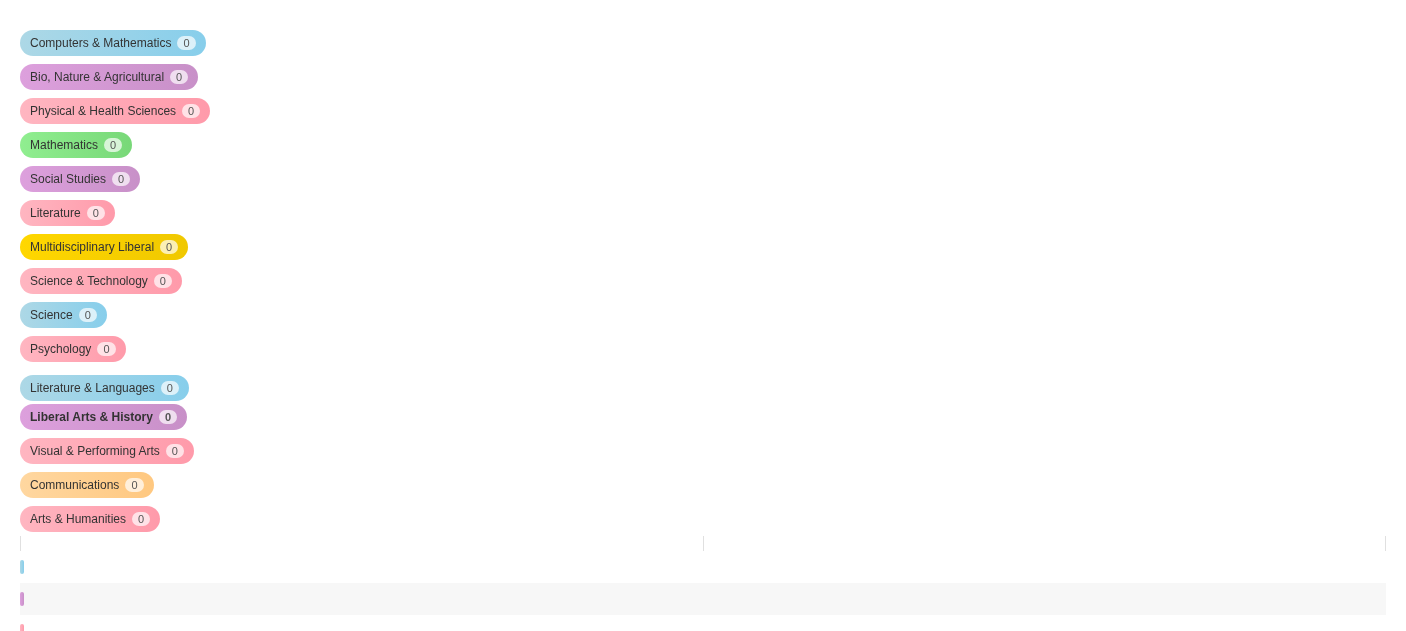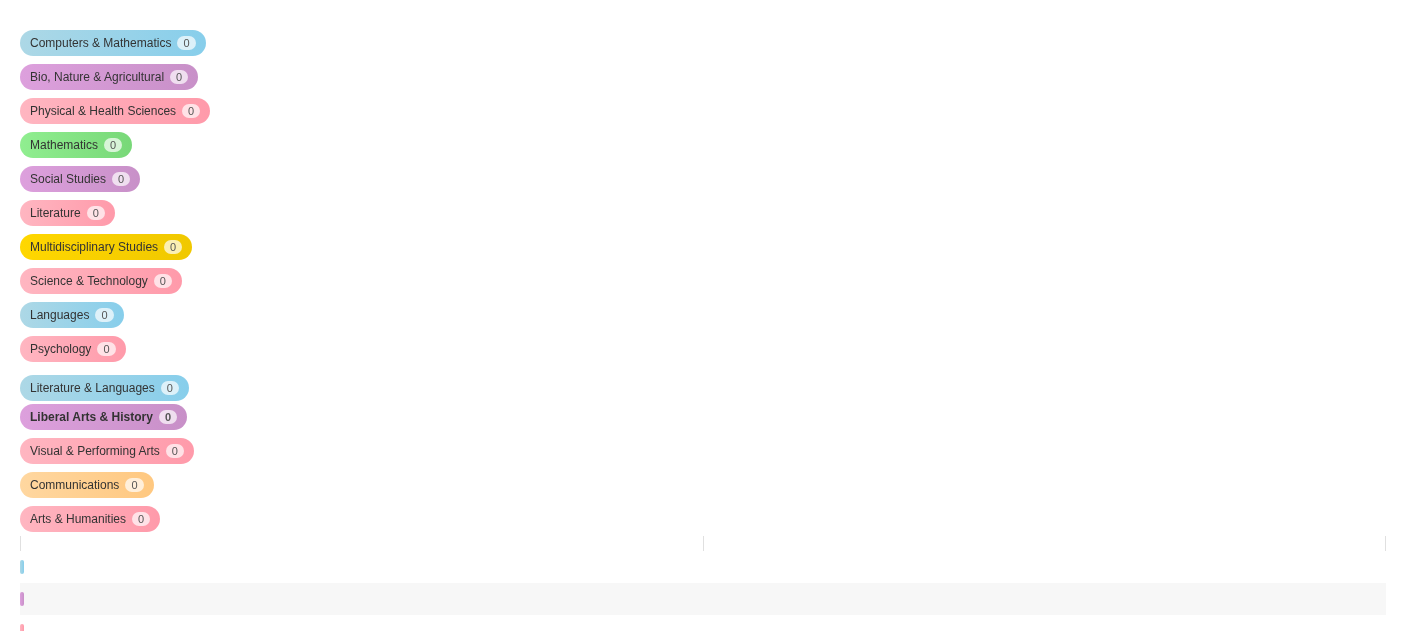--- a/index.html
+++ b/index.html
@@ -183,33 +183,33 @@
           </div>
         </div>
         <div class="bar-row">
           <div class="bar-label-pill color-5">
             <span class="pill-text">Literature</span>
             <span class="pill-value">0</span>
           </div>
         </div>
         <div class="bar-row">
           <div class="bar-label-pill color-6">
-            <span class="pill-text">Multidisciplinary Studies</span>
+            <span class="pill-text">Multidisciplinary Liberal</span>
             <span class="pill-value">0</span>
           </div>
         </div>
         <div class="bar-row">
           <div class="bar-label-pill color-7">
             <span class="pill-text">Science &amp; Technology</span>
             <span class="pill-value">0</span>
           </div>
         </div>
         <div class="bar-row">
           <div class="bar-label-pill color-8">
-            <span class="pill-text">Languages</span>
+            <span class="pill-text">Science</span>
             <span class="pill-value">0</span>
           </div>
         </div>
         <div class="bar-row">
           <div class="bar-label-pill color-9">
             <span class="pill-text">Psychology</span>
             <span class="pill-value">0</span>
           </div>
         </div>
         <div class="bar-row">

